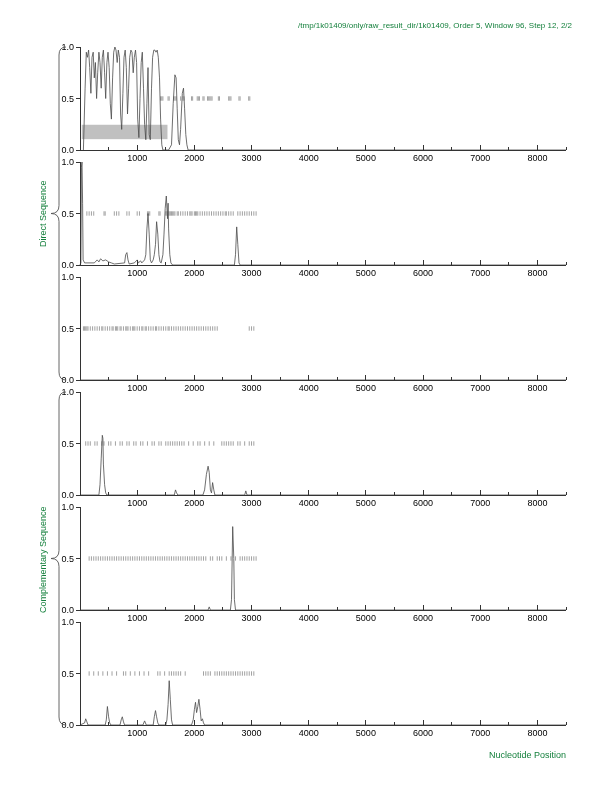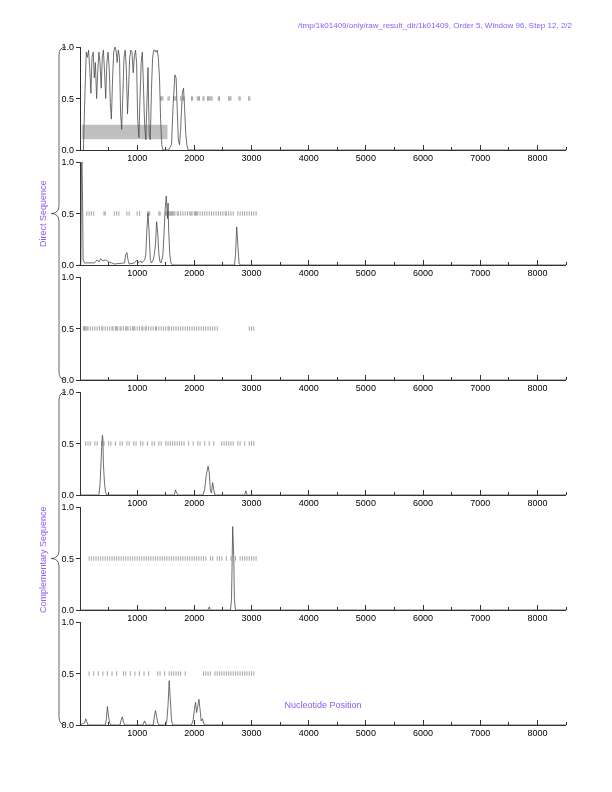--- a/index.html
+++ b/index.html
@@ -1,19 +1,19 @@
 <!DOCTYPE html>
 <html><head>
 <meta charset="utf-8">
 <style>
   html,body{margin:0;padding:0;background:#ffffff;}
   #page{position:relative;width:612px;height:792px;background:#ffffff;
-        font-family:"Liberation Sans", sans-serif;color:#8b5cf6;overflow:hidden;}
+        font-family:"Liberation Sans", sans-serif;color:#15803d;overflow:hidden;}
   #title{position:absolute;top:21px;right:40px;font-size:8px;letter-spacing:0px;white-space:nowrap;}
-  #xlabel{position:absolute;left:80px;width:486px;top:700px;text-align:center;font-size:9px;}
+  #xlabel{position:absolute;left:80px;width:486px;top:750px;text-align:right;font-size:9px;}
   .vlabel{position:absolute;writing-mode:vertical-rl;transform:rotate(180deg);
           font-size:9px;white-space:nowrap;display:flex;align-items:center;justify-content:center;}
   #ylabel-direct{left:36px;top:128px;height:172px;width:13px;}
   #ylabel-comp{left:36px;top:480px;height:160px;width:13px;}
   svg{position:absolute;left:0;top:0;}
   text{font-family:"Liberation Sans", sans-serif;}
 </style>
 </head>
 <body>
 

